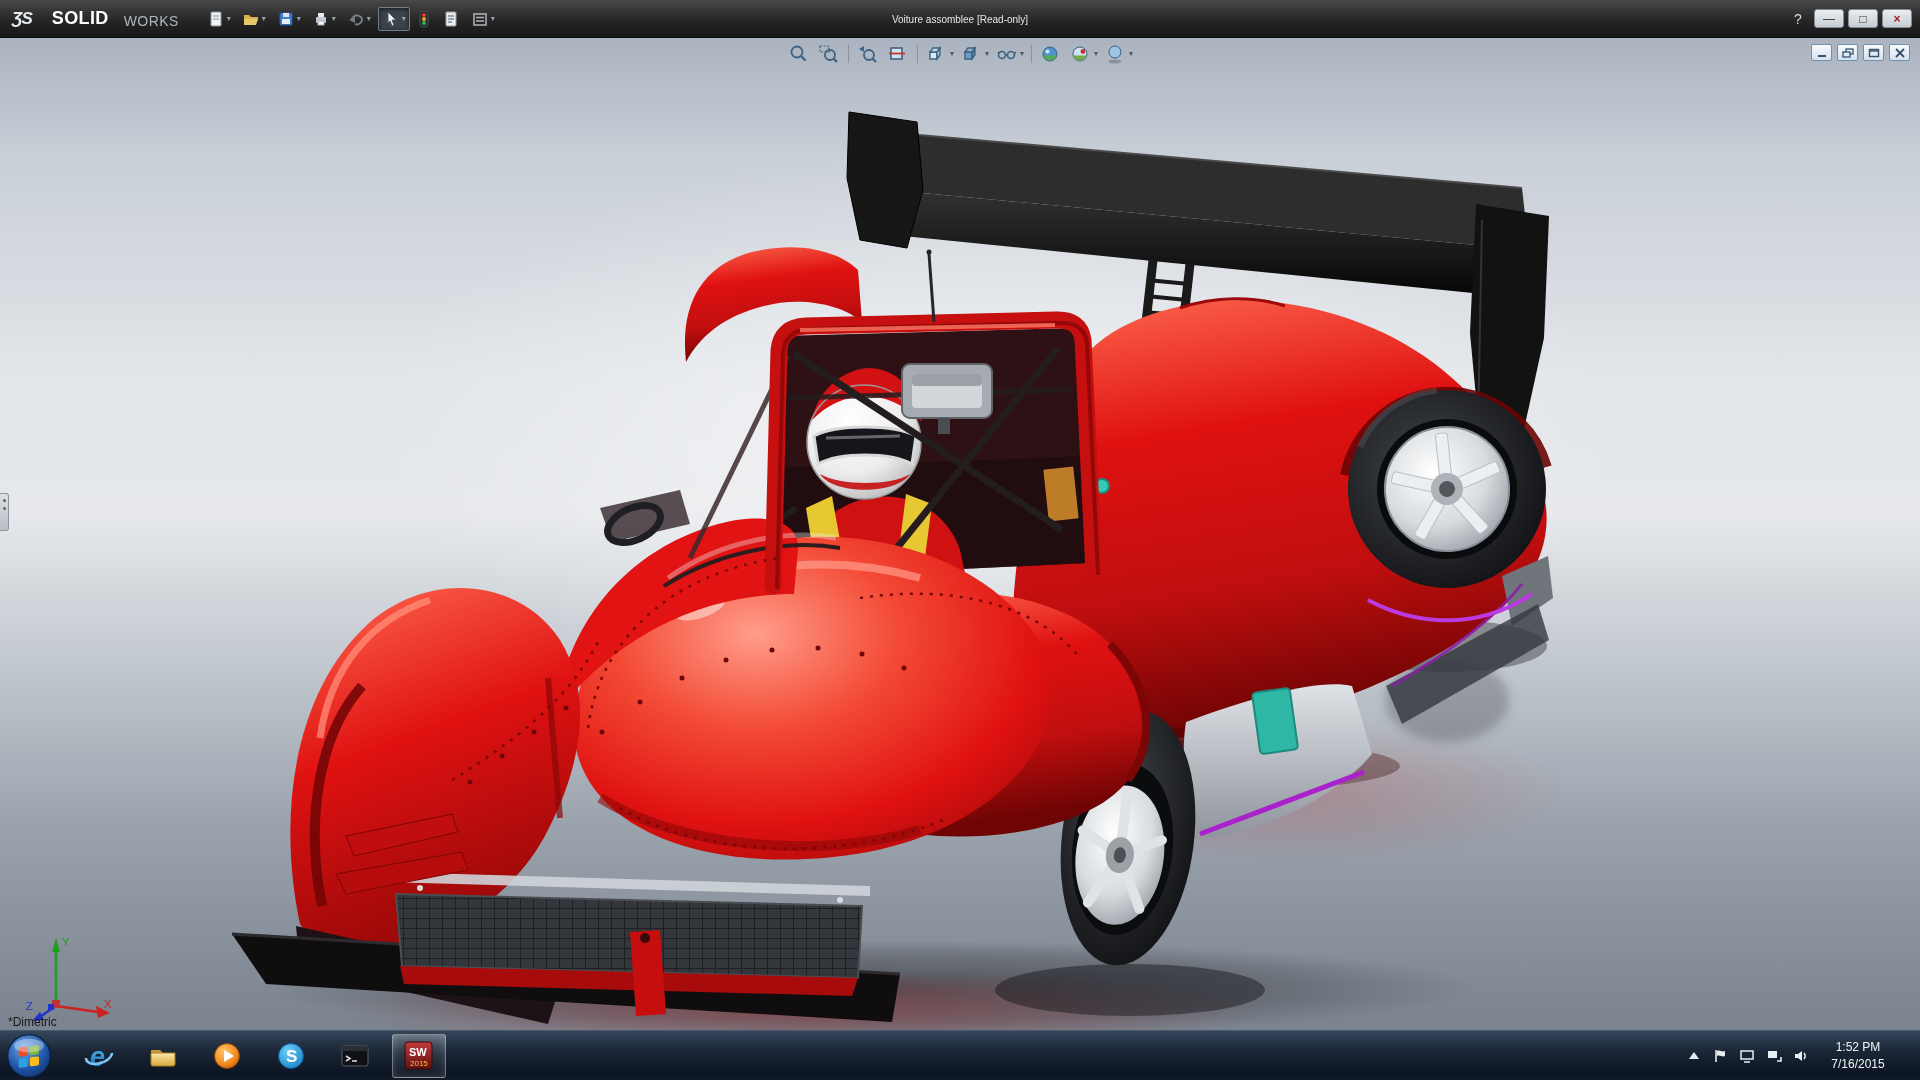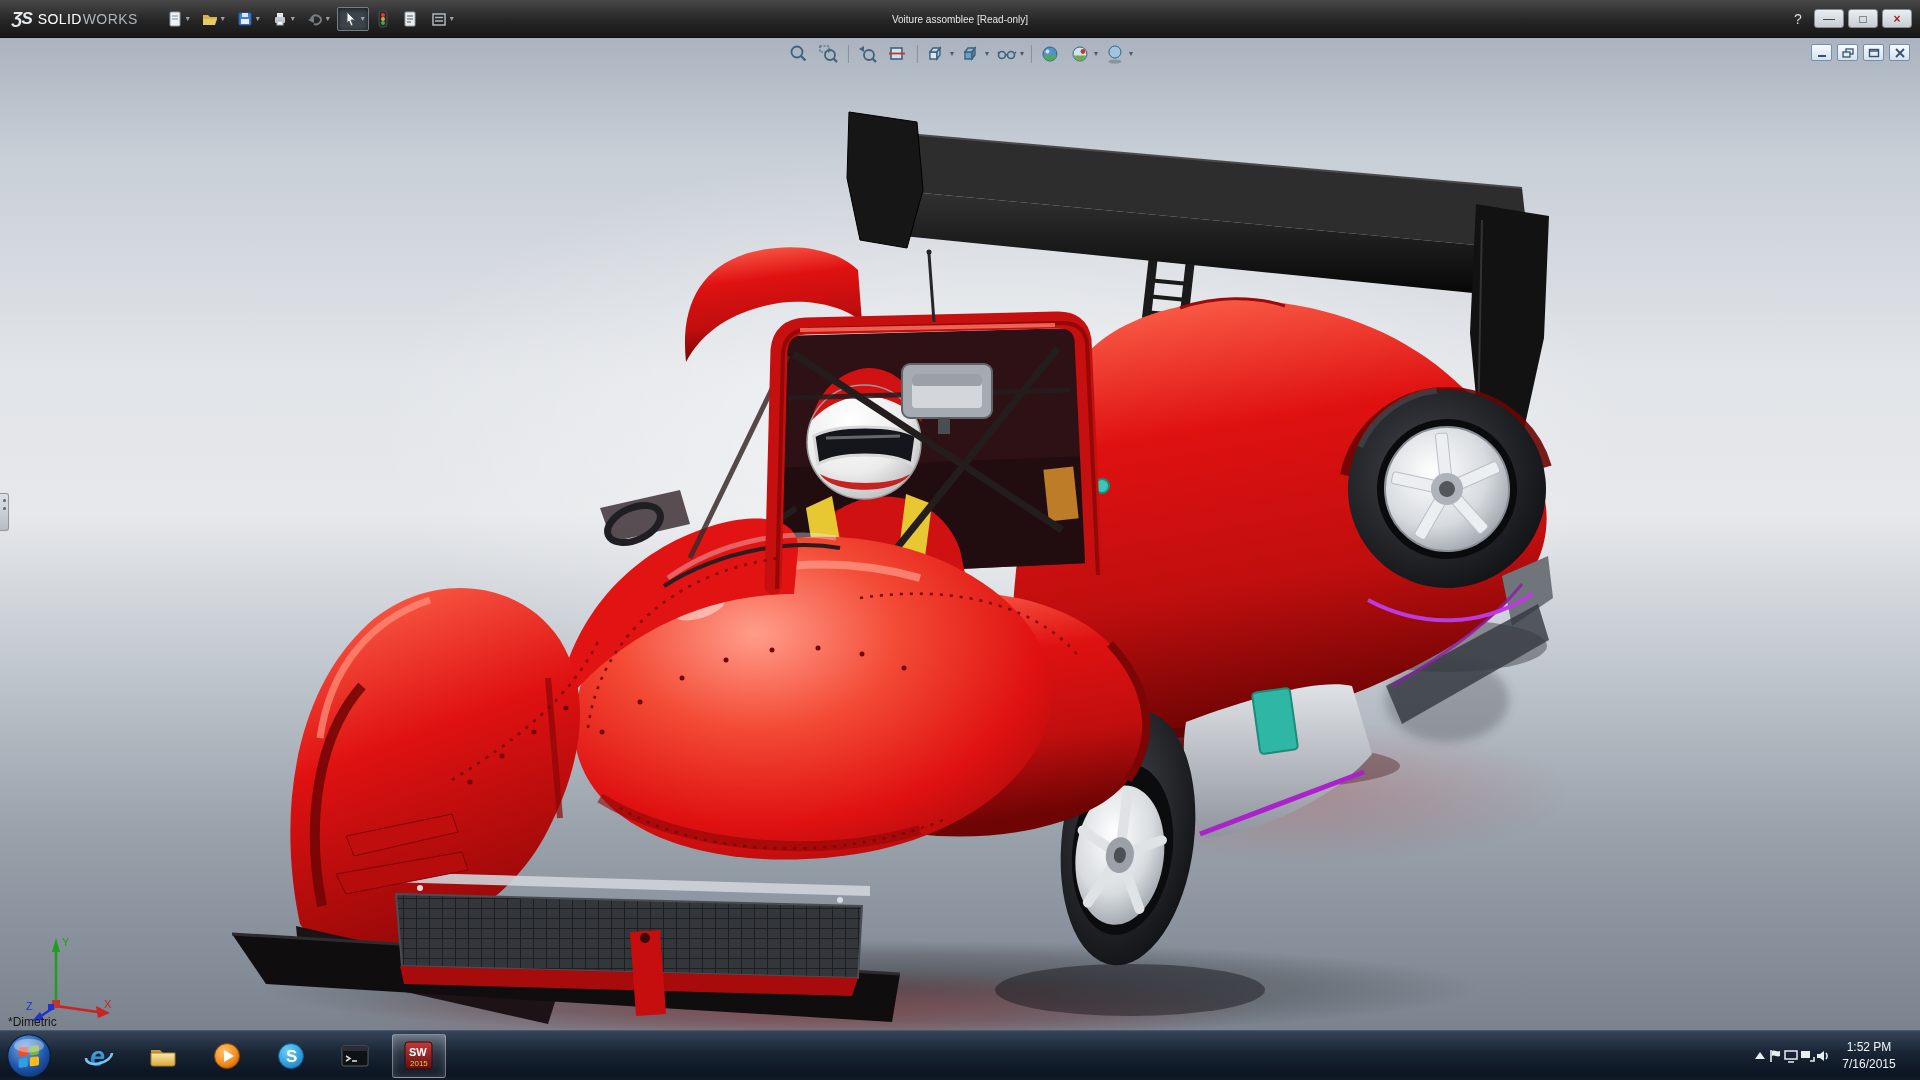--- a/index.html
+++ b/index.html
@@ -12,23 +12,23 @@
   }
   *{margin:0;padding:0;box-sizing:border-box}
   html,body{width:1920px;height:1080px;overflow:hidden}
   body{font-family:"Liberation Sans",sans-serif}
   .screen{position:relative;width:1920px;height:1080px;background:#000;overflow:hidden}
 
   
   .titlebar{position:absolute;top:0;left:0;right:0;height:38px;z-index:40;
     background:linear-gradient(#484848,var(--titlebar-bg) 55%,#171717);
     display:flex;align-items:center;padding:0 8px;border-bottom:1px solid #0c0c0c}
-  .brand{display:flex;align-items:center;gap:6px;padding:0 10px 0 4px}
+  .brand{display:flex;align-items:flex-end;gap:20px;padding:0 10px 0 4px}
   .brand .bmark{font-size:17px;font-weight:bold;font-style:italic;color:#e8ecef;letter-spacing:-1px}
-  .brand .b1{color:#ffffff;font-weight:normal;font-size:14px;letter-spacing:.4px}
+  .brand .b1{color:#ffffff;font-weight:bold;font-size:18px;letter-spacing:.4px}
   .brand .b2{color:#aeb6bd;font-size:14px;letter-spacing:.4px;margin-left:-5px}
   .tb-tools{display:flex;align-items:center;gap:3px;margin-left:14px}
   .tbtn{display:flex;align-items:center;gap:2px;padding:2px 3px;background:transparent;
     border:1px solid transparent;border-radius:2px;cursor:default}
   .tbtn .caret{color:#9aa2aa;font-size:8px;line-height:1}
   .tbtn.active{background:#3c434b;border-color:#767d85;box-shadow:inset 0 1px 4px rgba(0,0,0,.65)}
   .wtitle{position:absolute;left:50%;top:50%;transform:translate(-50%,-50%);
     color:#e4e6e8;font-size:10px;white-space:nowrap}
   .wcontrols{margin-left:auto;display:flex;align-items:center;gap:4px}
   .wcontrols .help{background:transparent;border:none;color:#d8dce0;font-size:14px;width:24px;height:20px}
@@ -67,21 +67,21 @@
   
   .taskbar{position:absolute;left:0;right:0;bottom:0;height:50px;z-index:40;
     background:linear-gradient(#35455a,#1a2636 42%,#0b1422 88%,var(--taskbar-bg));
     border-top:1px solid #4a5a6e;display:flex;align-items:center}
   .start-orb{width:46px;height:46px;margin:0 6px 0 6px;background:transparent;border:none;padding:0}
   .task-apps{display:flex;align-items:center;gap:10px;margin-left:14px;height:100%}
   .tapp{width:54px;height:44px;display:flex;align-items:center;justify-content:center;
     background:transparent;border:1px solid transparent;border-radius:3px;padding:0}
   .tapp.active{background:linear-gradient(rgba(255,255,255,.25),rgba(255,255,255,.09) 45%,rgba(255,255,255,.03));
     border:1px solid rgba(255,255,255,.38);box-shadow:inset 0 0 9px rgba(255,255,255,.18)}
-  .tray{margin-left:auto;display:flex;align-items:center;height:100%;padding-right:0}
+  .tray{margin-left:auto;display:flex;align-items:center;gap:11px;height:100%;padding-right:0}
   .tray button{background:transparent;border:none;padding:0;display:flex;align-items:center}
   .clock{color:#f2f5f8;font-size:12px;text-align:center;line-height:1.35;min-width:76px;cursor:default}
   .show-desktop{width:13px;height:100%;border:none;border-left:1px solid #5d6b7c;
     background:linear-gradient(rgba(255,255,255,.12),rgba(255,255,255,.03))}
 
   
   .s-red{stop-color:var(--car-red)} .s-red-light{stop-color:var(--car-red-light)}
   .s-red-bright{stop-color:var(--car-red-bright)} .s-red-dark{stop-color:var(--car-red-dark)}
   .s-red-deep{stop-color:var(--car-red-deep)}
 </style>

